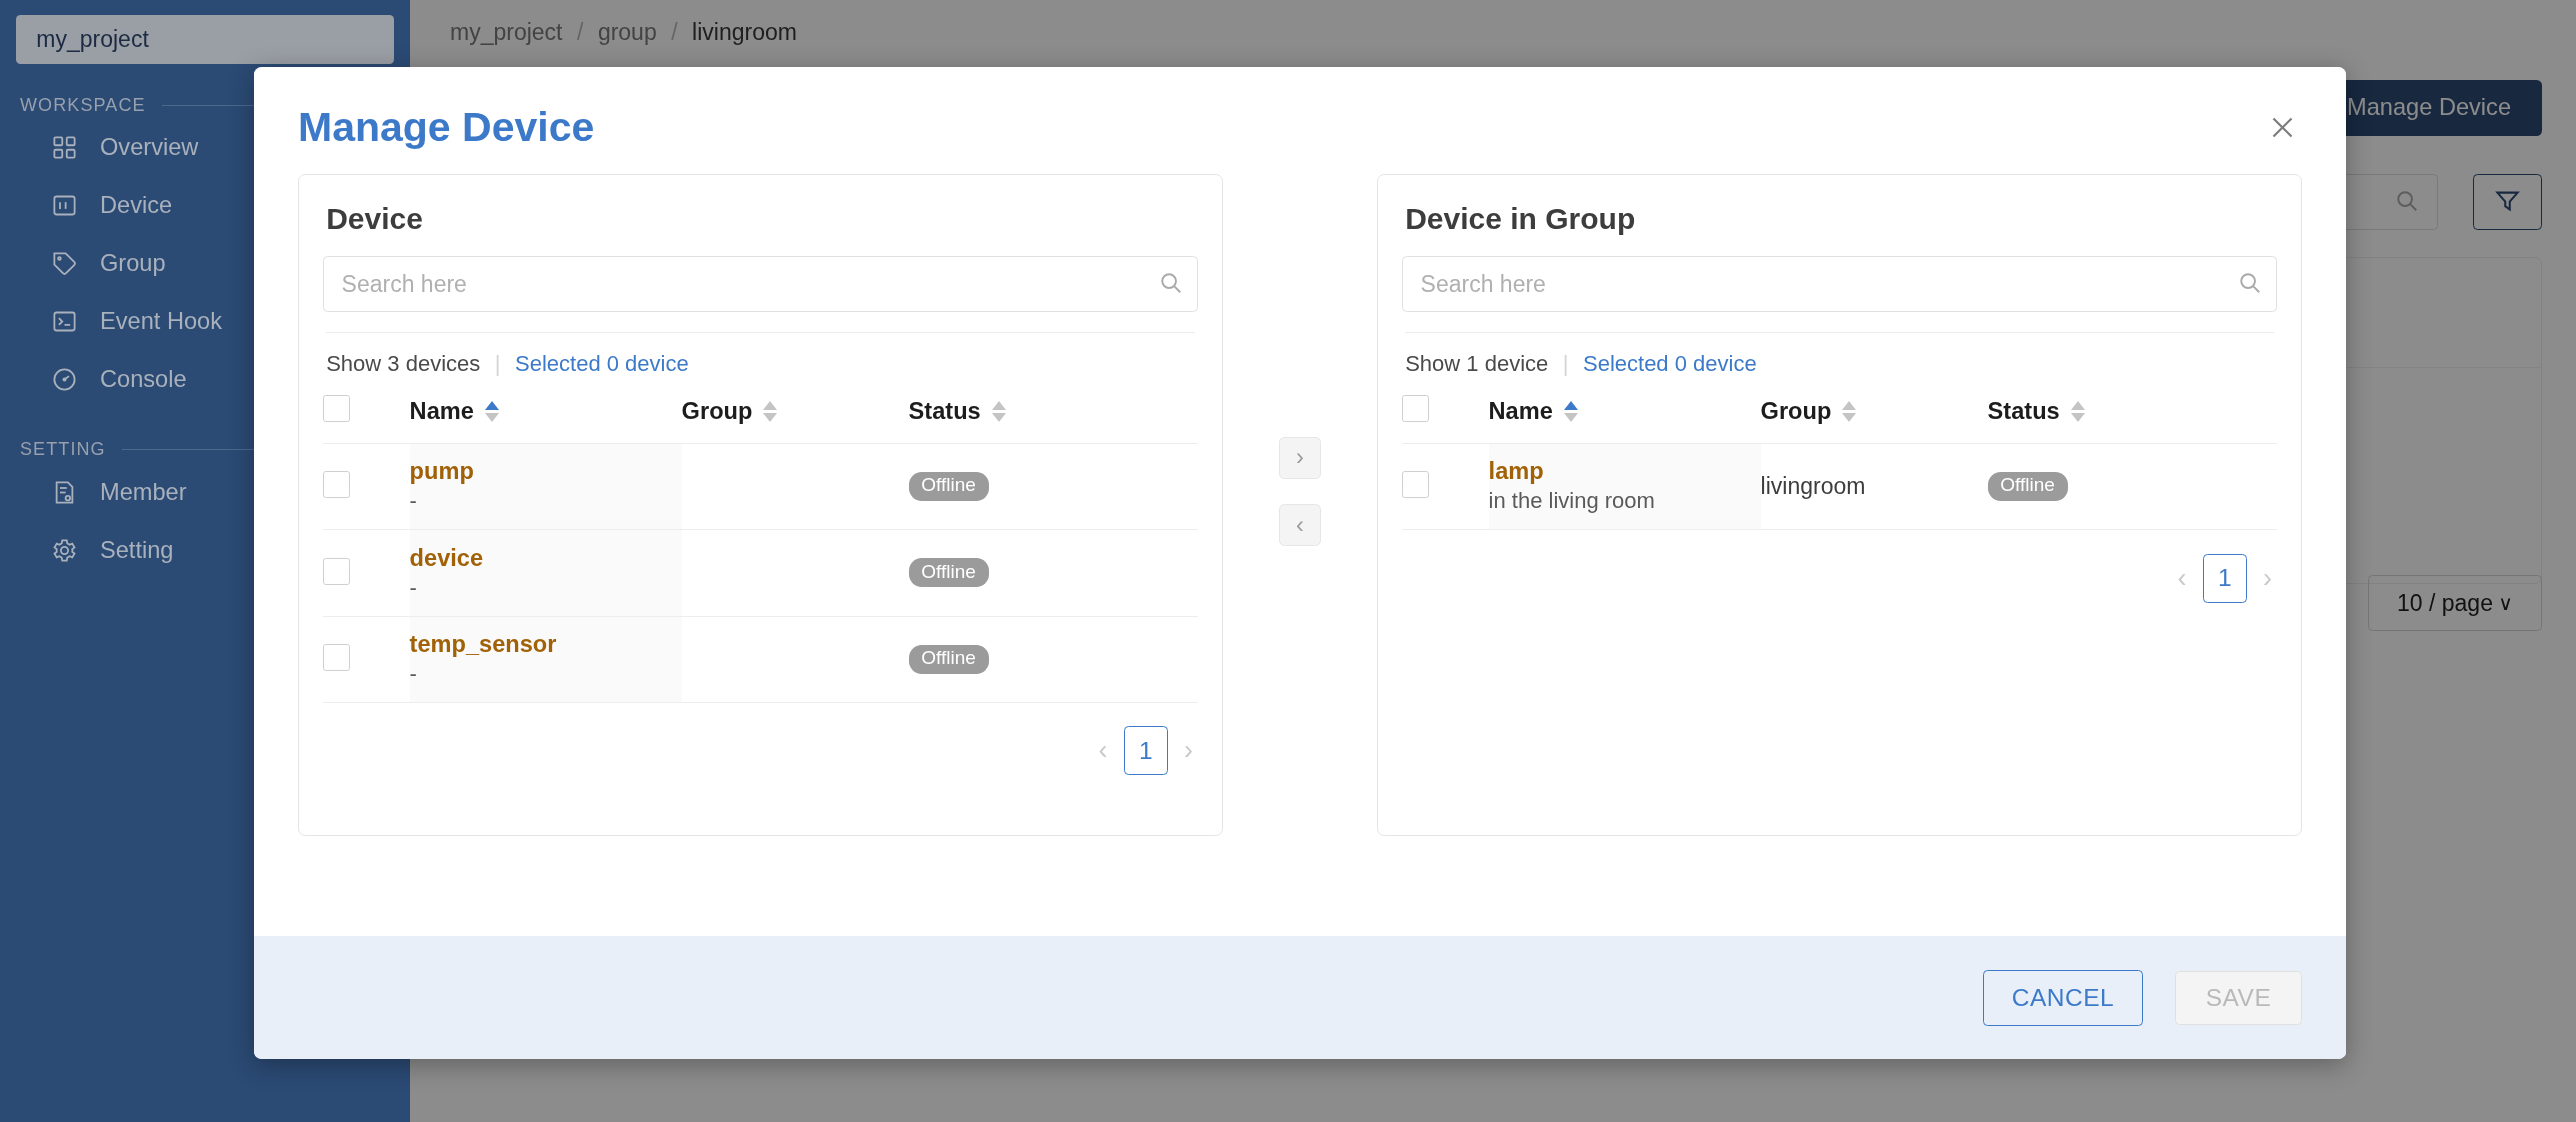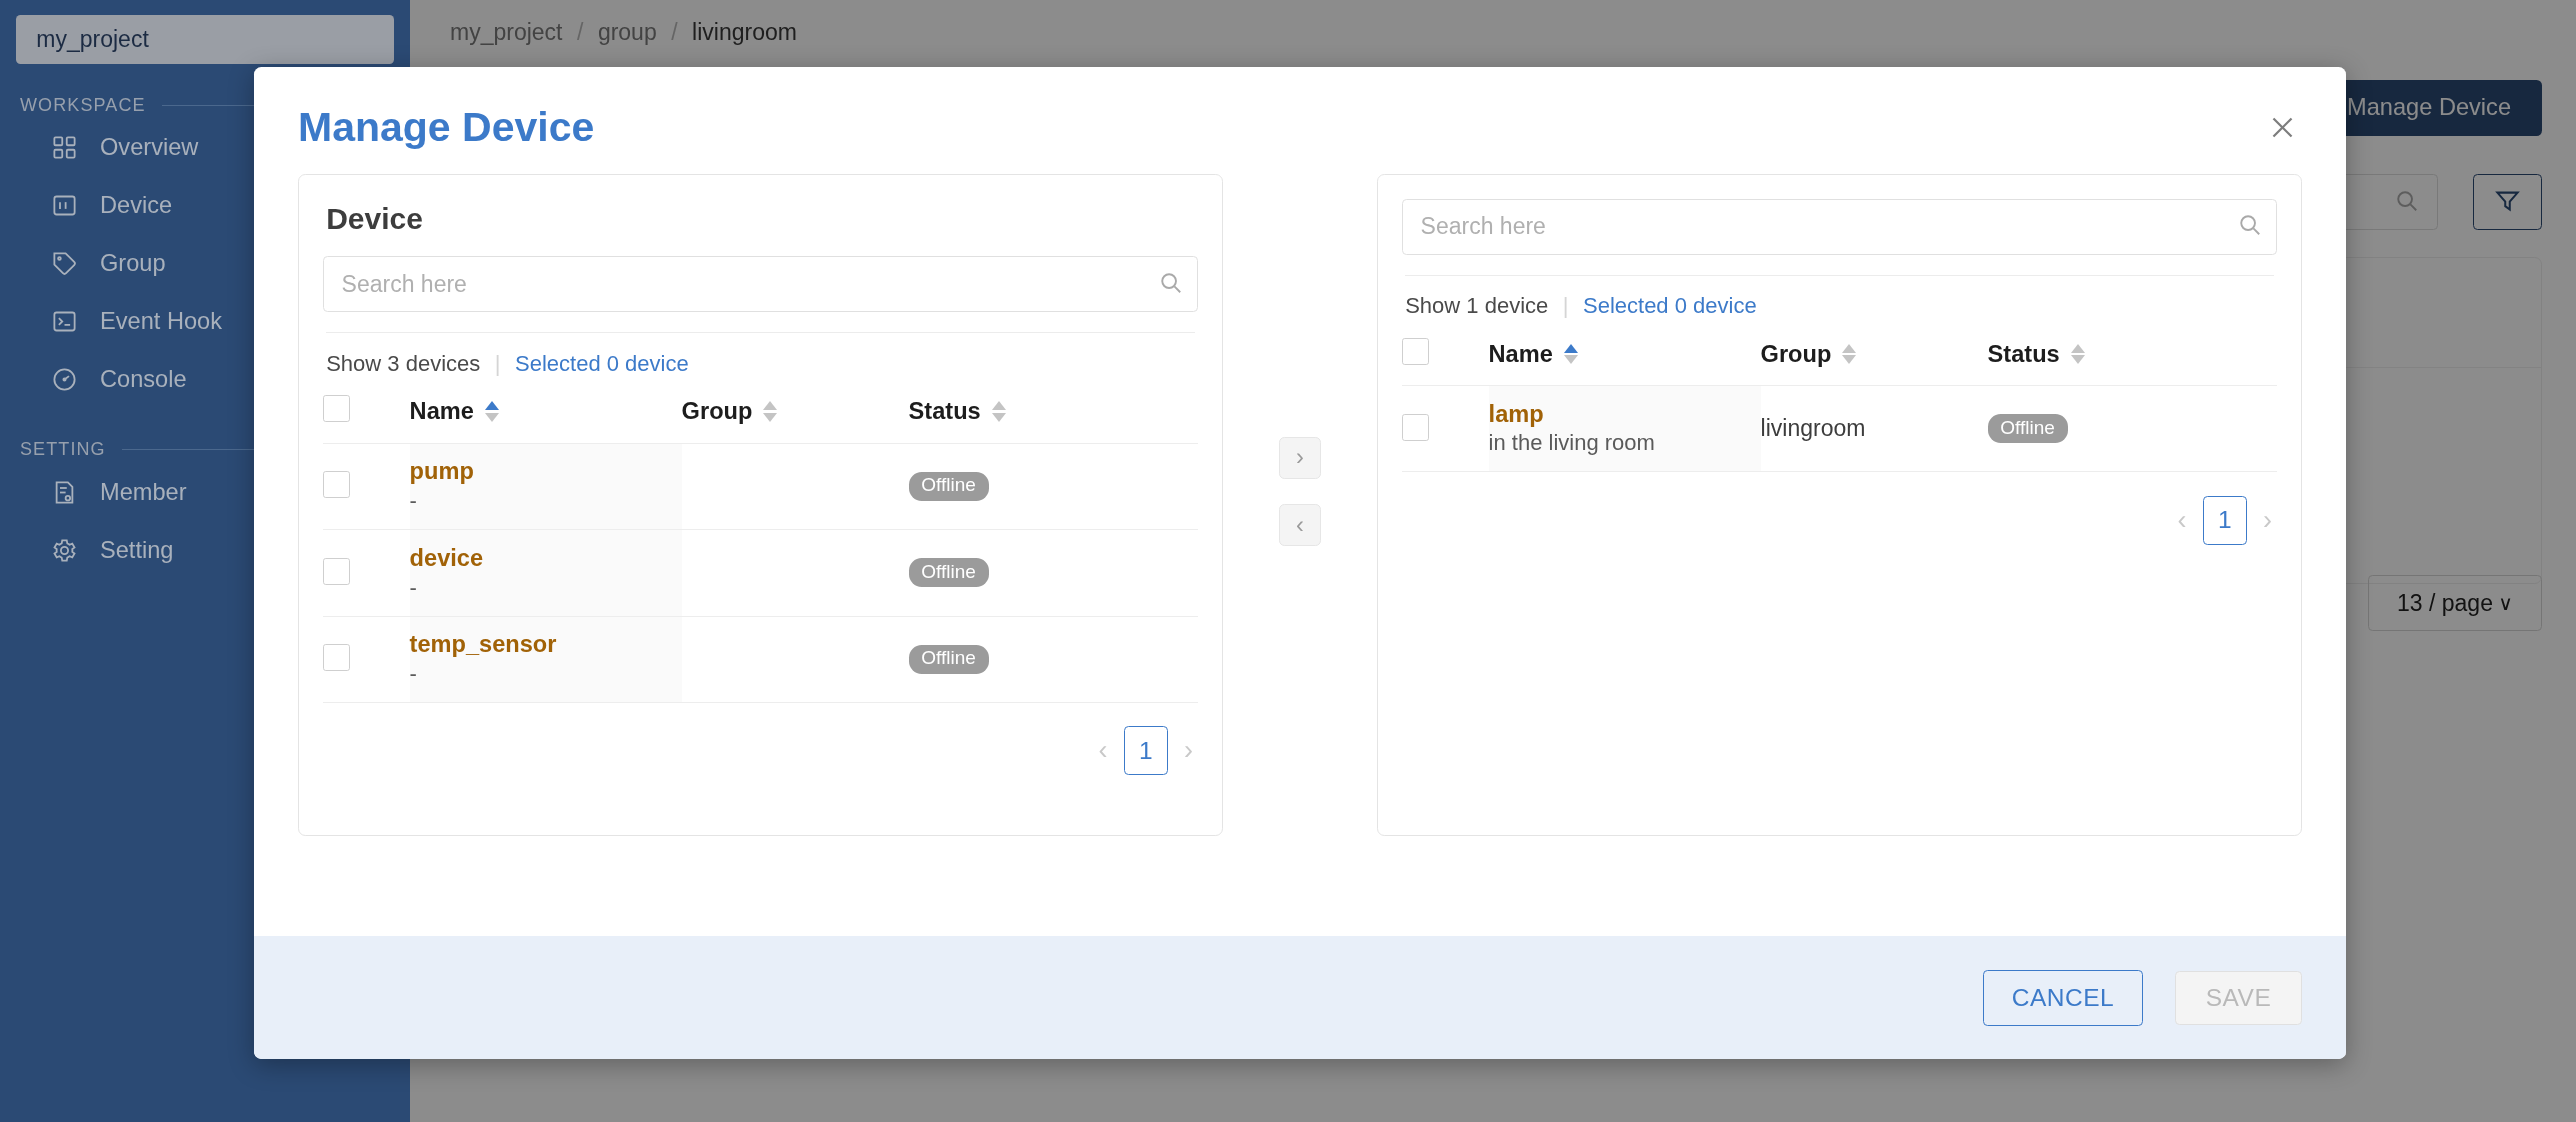--- a/index.html
+++ b/index.html
@@ -371,21 +371,21 @@
       <span>
         <svg width="27" height="27" viewBox="0 0 24 24" fill="none" stroke="#2b4a74" stroke-width="1.8">
           <polygon points="3,5 21,5 14,13 14,20 10,17 10,13"></polygon>
         </svg>
       </span>
     </div>
     <div class="bg-card">
       <div class="bg-card-divider"></div>
     </div>
     <div class="bg-perpage">
-      <span>13 / page</span>
+      <span>10 / page</span>
       <span style="font-size:20px;">∨</span>
     </div>
   </div>
 
   <div class="dim-overlay"></div>
 
   <div class="modal">
 
     <div class="modal-header">
       <div class="modal-title">Manage Device</div>
@@ -515,20 +515,21 @@
       <div class="transfer-col">
         <div class="xfer-btn">
           <span>›</span>
         </div>
         <div class="xfer-btn">
           <span>‹</span>
         </div>
       </div>
 
       <div class="panel panel-right">
+        <div class="panel-title">Device in Group</div>
 
         <div class="search-box">
           <span class="ph">Search here</span>
           <span>
             <svg width="25.4" height="25.4" viewBox="0 0 24 24" fill="none" stroke="#a9a9a9" stroke-width="1.8">
               <circle cx="10.5" cy="10.5" r="6.5"></circle>
                 <line x1="15.5" y1="15.5" x2="21" y2="21"></line>
             </svg>
           </span>
         </div>

